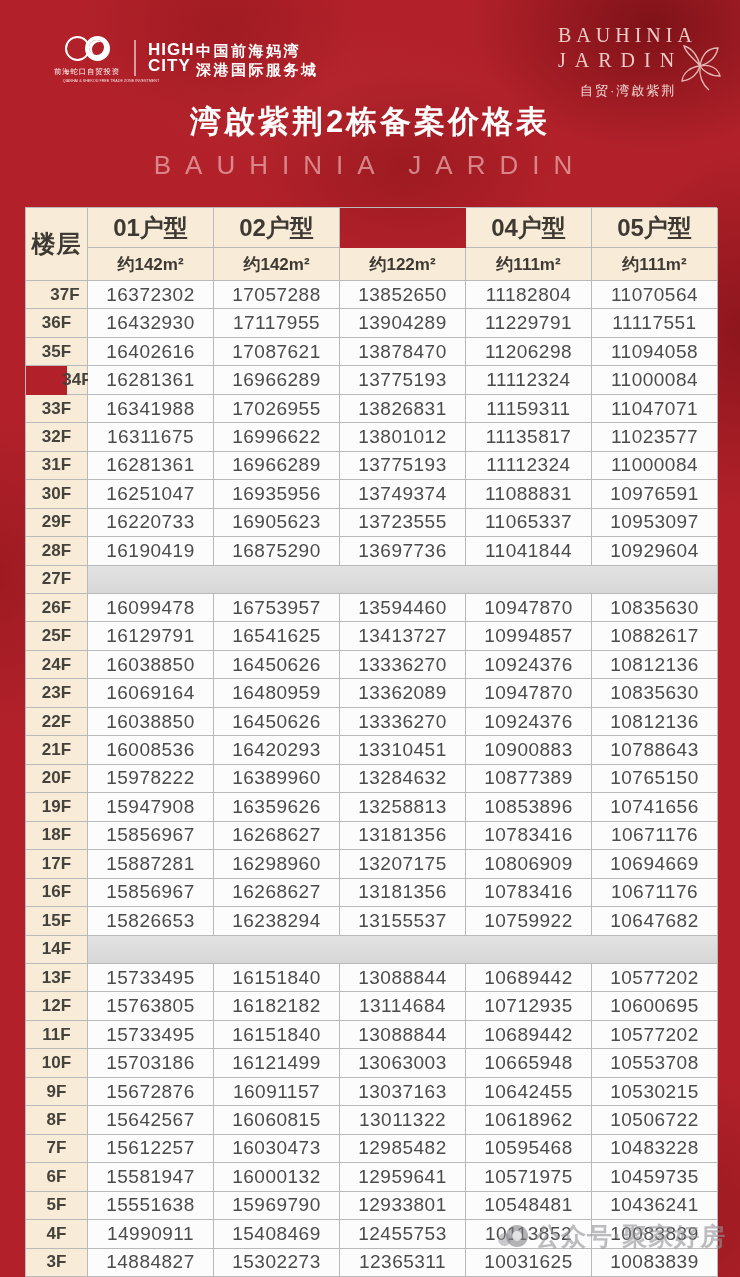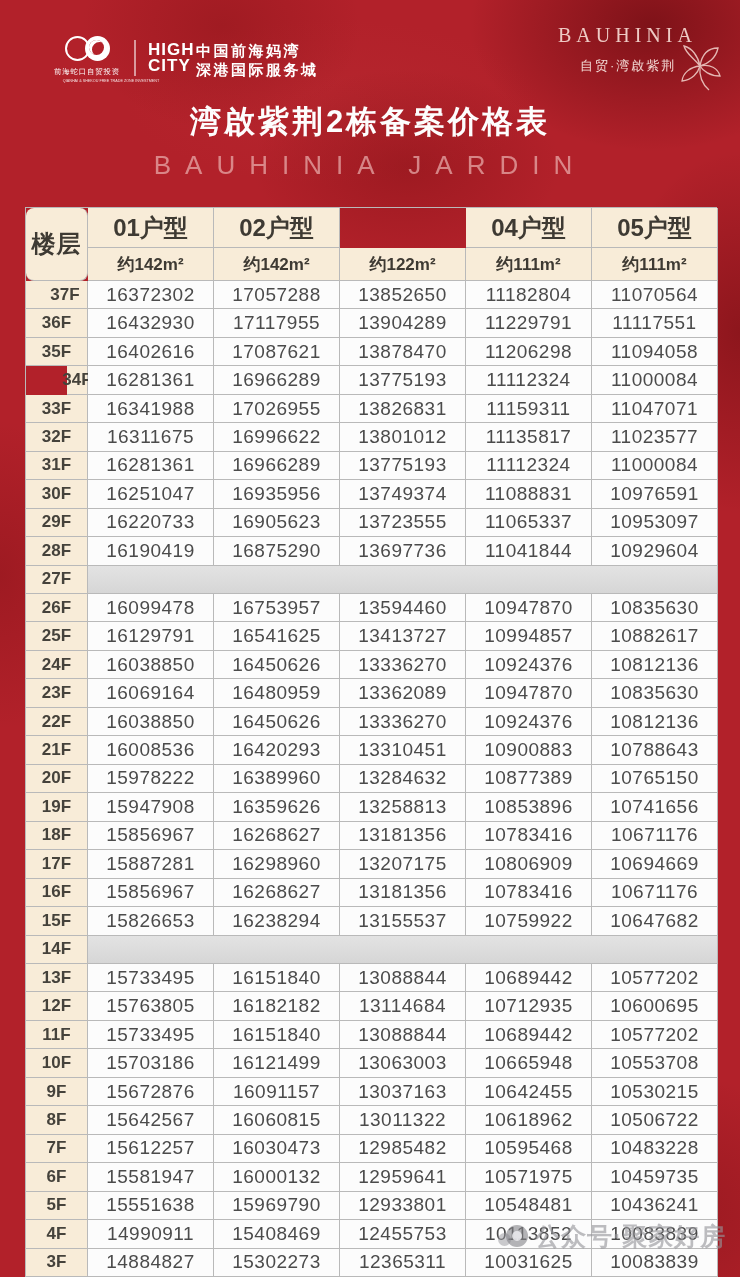--- a/index.html
+++ b/index.html
@@ -83,37 +83,38 @@
   <div>CITY</div>
 </div>
 
 <div class="mawan">
   <div>中国前海妈湾</div>
   <div>深港国际服务城</div>
 </div>
 
 <div class="logo-right">
   <div class="l1">BAUHINIA</div>
+  <div class="l2">JARDIN</div>
   <svg class="flower" width="48" height="52" viewBox="0 0 48 52">
     <g fill="none" stroke="#eecac4" stroke-width="1.3">
       <path d="M24 26 C18 18, 10 14, 8 6 C16 8, 22 16, 24 26"></path>
       <path d="M24 26 C26 14, 32 8, 42 8 C40 18, 32 24, 24 26"></path>
       <path d="M24 26 C34 24, 42 28, 44 36 C34 36, 27 31, 24 26"></path>
       <path d="M24 26 C14 27, 7 33, 6 41 C16 40, 22 33, 24 26"></path>
       <path d="M24 26 C23 36, 26 44, 33 50"></path>
     </g>
   </svg>
   <div class="sub">自贸·湾啟紫荆</div>
 </div>
 
 <div class="title">湾啟紫荆2栋备案价格表</div>
 <div class="subtitle">BAUHINIA JARDIN</div>
 
 <div id="price-table">
-    <div class="cell head floor-head" style="grid-area: 1 / 1 / 3; border-radius: 8px;">楼层</div>
+    <div class="cell head floor-head" style="grid-area: 1 / 1 / 3;">楼层</div>
     <div class="cell head type-head" style="grid-area: 1 / 2;">01户型</div>
     <div class="cell head area-head" style="grid-area: 2 / 2;">约142m²</div>
     <div class="cell head type-head" style="grid-area: 1 / 3;">02户型</div>
     <div class="cell head area-head" style="grid-area: 2 / 3;">约142m²</div>
     <div class="cell head area-head" style="grid-area: 2 / 4;">约122m²</div>
     <div class="cell head type-head" style="grid-area: 1 / 5;">04户型</div>
     <div class="cell head area-head" style="grid-area: 2 / 5;">约111m²</div>
     <div class="cell head type-head" style="grid-area: 1 / 6;">05户型</div>
     <div class="cell head area-head" style="grid-area: 2 / 6;">约111m²</div>
     <div class="cell floor" style="grid-area: 3 / 1; padding-left: 17px;">37F</div>

